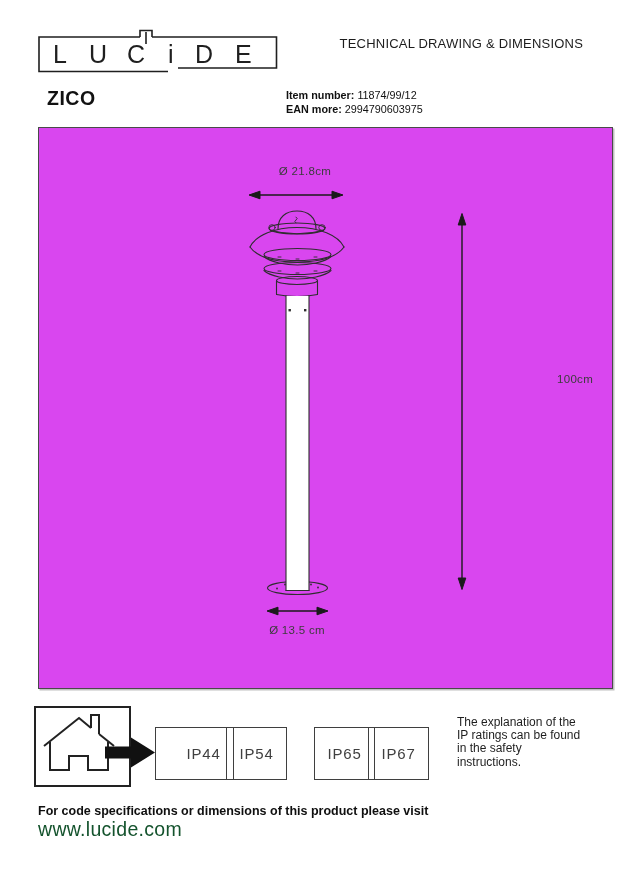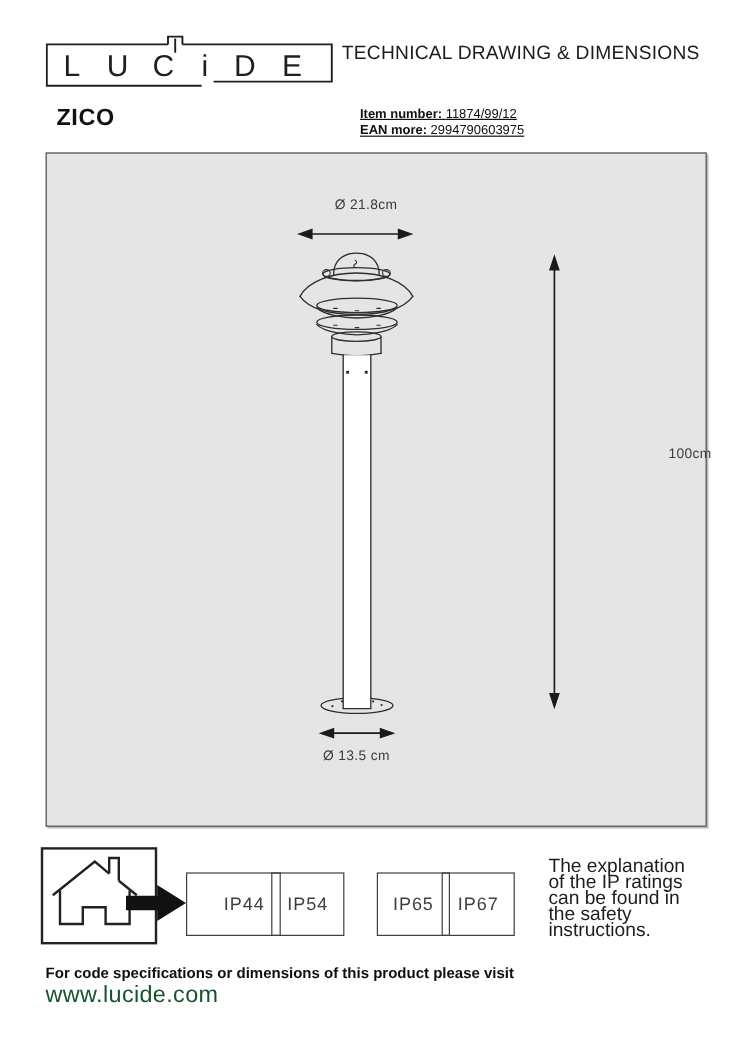--- a/index.html
+++ b/index.html
@@ -3,46 +3,47 @@
 <meta charset="utf-8">
 <style>
   html,body{margin:0;padding:0;}
   body{
     width:620px;height:877px;position:relative;background:#ffffff;
     font-family:"Liberation Sans", sans-serif;color:#1a1a1a;overflow:hidden;
   }
   .abs{position:absolute;}
 
   
-  .doc-title{top:36px;right:37px;font-size:16px;letter-spacing:.2px;color:#1c1c1c;}
+  .doc-title{top:36px;right:37px;font-size:13px;letter-spacing:.2px;color:#1c1c1c;}
   .product-name{left:47px;top:87px;font-size:19.5px;font-weight:bold;letter-spacing:.5px;color:#111;}
-  .item-block{left:300px;top:89px;font-size:10.8px;line-height:13.5px;color:#111;text-decoration:underline;}
+  .item-block{left:286px;top:89px;font-size:10.8px;line-height:13.5px;color:#111;}
   .item-block b{font-weight:bold;}
 
   
   .drawing-box{
     left:38px;top:127px;width:549px;height:560px;
     border:1px solid #4a4a4a;box-shadow:1.5px 1.5px 0 rgba(140,140,140,.55);
-    background:#e5e5e5;
+    background:#d946ef;
+    padding-left:24px;
   }
   .dim-label{position:absolute;font-size:11.5px;color:#3c3c3c;letter-spacing:.3px;}
   .dim-top{left:206px;top:37px;width:120px;text-align:center;}
   .dim-height{left:470px;top:245px;margin-left:48px;}
   .dim-base{left:198px;top:496px;width:120px;text-align:center;}
 
   
   .house-box{left:34px;top:706px;width:93px;height:77px;border:2px solid #222;}
   .ip-arrow{left:102px;top:736px;}
   .ip-box{
     top:727px;width:59px;height:51px;border:1.5px solid #3f3f3f;
     display:flex;align-items:center;justify-content:center;
     font-size:15px;letter-spacing:.8px;color:#3f3f3f;
   }
   .ip-0{left:155px;padding-left:18px;} .ip-1{left:226px;} .ip-2{left:314px;} .ip-3{left:368px;}
-  .ip-note{left:457px;top:716px;width:125px;font-size:16px;line-height:13.2px;color:#1e1e1e;}
+  .ip-note{left:457px;top:716px;width:125px;font-size:12px;line-height:13.2px;color:#1e1e1e;}
 
   
   .footer-line{left:38px;top:804px;font-size:12.5px;font-weight:bold;color:#0f0f0f;}
   .footer-site{left:38px;top:818px;font-size:19.5px;font-weight:normal;color:#14532d;letter-spacing:.3px;}
 
   svg text{font-family:"Liberation Sans", sans-serif;}
 </style>
 </head>
 <body>
 

